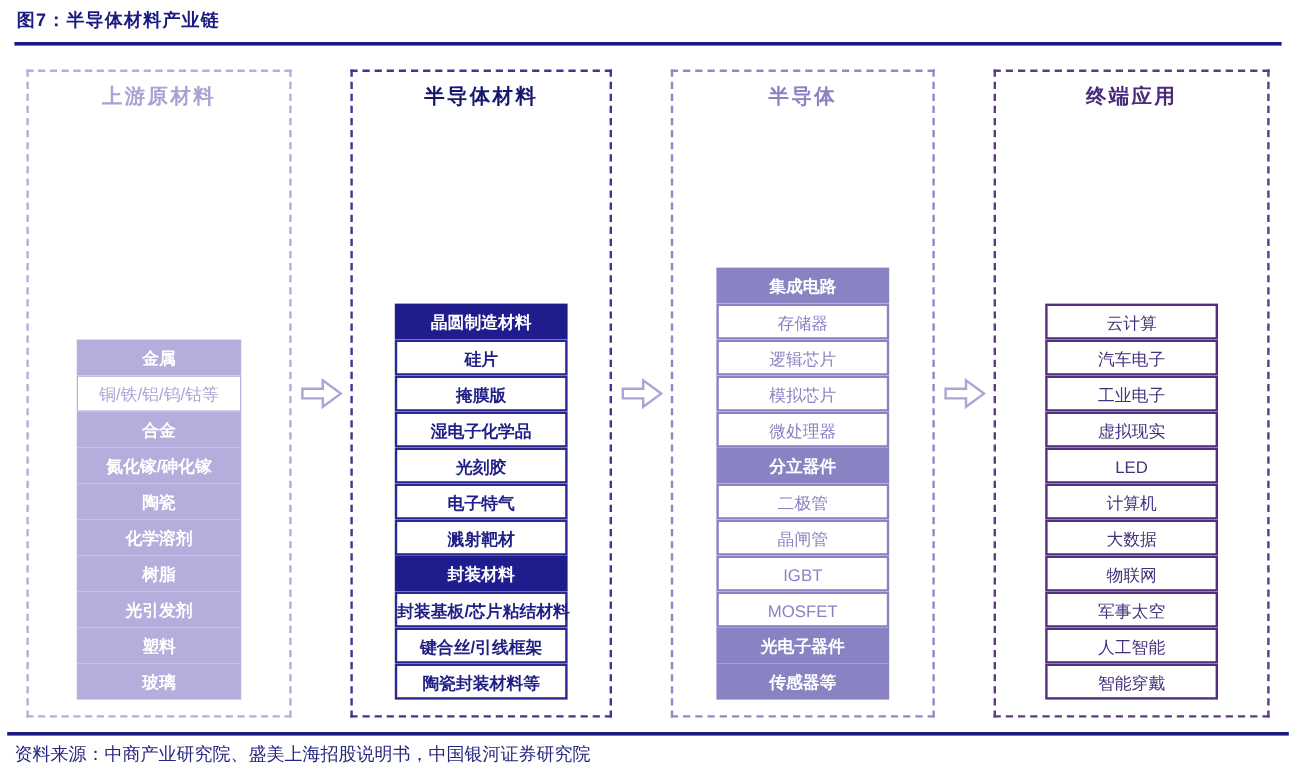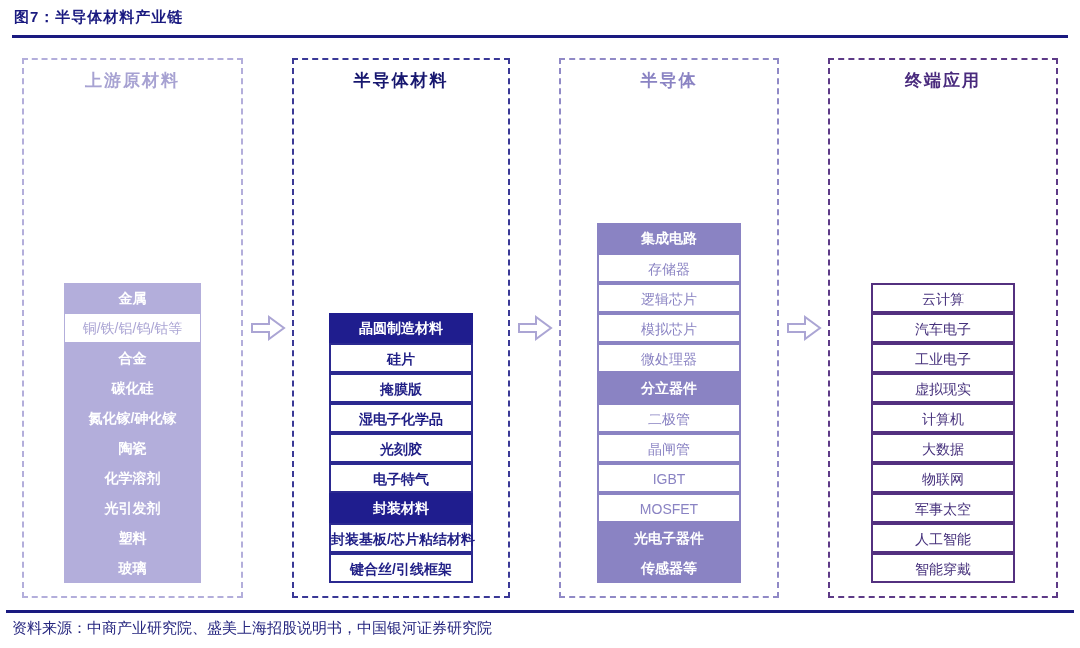--- a/index.html
+++ b/index.html
@@ -68,46 +68,48 @@
 <div class="figure-title">图7：半导体材料产业链</div>
 <div class="title-rule"></div>
 
 <div class="diagram">
     <div class="col col-1 theme-lp">
       <div class="col-header">上游原材料</div>
       <div class="items">
         <div class="node filled">金属</div>
         <div class="node outline">铜/铁/铝/钨/钴等</div>
         <div class="node filled">合金</div>
-        <div class="node filled">碳化硅</div>
         <div class="node filled">氮化镓/砷化镓</div>
         <div class="node filled">陶瓷</div>
         <div class="node filled">化学溶剂</div>
+        <div class="node filled">树脂</div>
         <div class="node filled">光引发剂</div>
         <div class="node filled">塑料</div>
         <div class="node filled">玻璃</div>
       </div>
     </div>
     <div class="arrow-cell">
       <svg width="36" height="28" viewBox="0 0 36 28">
         <path d="M2 10 H19 V3 L34 14 L19 25 V18 H2 Z" fill="#ffffff" stroke="#aba5d4" stroke-width="2"></path>
       </svg>
     </div>
     <div class="col col-2 theme-nv">
       <div class="col-header">半导体材料</div>
       <div class="items">
         <div class="node filled">晶圆制造材料</div>
         <div class="node outline">硅片</div>
         <div class="node outline">掩膜版</div>
         <div class="node outline">湿电子化学品</div>
         <div class="node outline">光刻胶</div>
         <div class="node outline">电子特气</div>
+        <div class="node outline">溅射靶材</div>
         <div class="node filled">封装材料</div>
         <div class="node outline">封装基板/芯片粘结材料</div>
         <div class="node outline">键合丝/引线框架</div>
+        <div class="node outline">陶瓷封装材料等</div>
       </div>
     </div>
     <div class="arrow-cell">
       <svg width="36" height="28" viewBox="0 0 36 28">
         <path d="M2 10 H19 V3 L34 14 L19 25 V18 H2 Z" fill="#ffffff" stroke="#aba5d4" stroke-width="2"></path>
       </svg>
     </div>
     <div class="col col-3 theme-mp">
       <div class="col-header">半导体</div>
       <div class="items">
@@ -130,20 +132,21 @@
         <path d="M2 10 H19 V3 L34 14 L19 25 V18 H2 Z" fill="#ffffff" stroke="#aba5d4" stroke-width="2"></path>
       </svg>
     </div>
     <div class="col col-4 theme-dp">
       <div class="col-header">终端应用</div>
       <div class="items">
         <div class="node outline">云计算</div>
         <div class="node outline">汽车电子</div>
         <div class="node outline">工业电子</div>
         <div class="node outline">虚拟现实</div>
+        <div class="node outline">LED</div>
         <div class="node outline">计算机</div>
         <div class="node outline">大数据</div>
         <div class="node outline">物联网</div>
         <div class="node outline">军事太空</div>
         <div class="node outline">人工智能</div>
         <div class="node outline">智能穿戴</div>
       </div>
     </div>
   </div>
 

